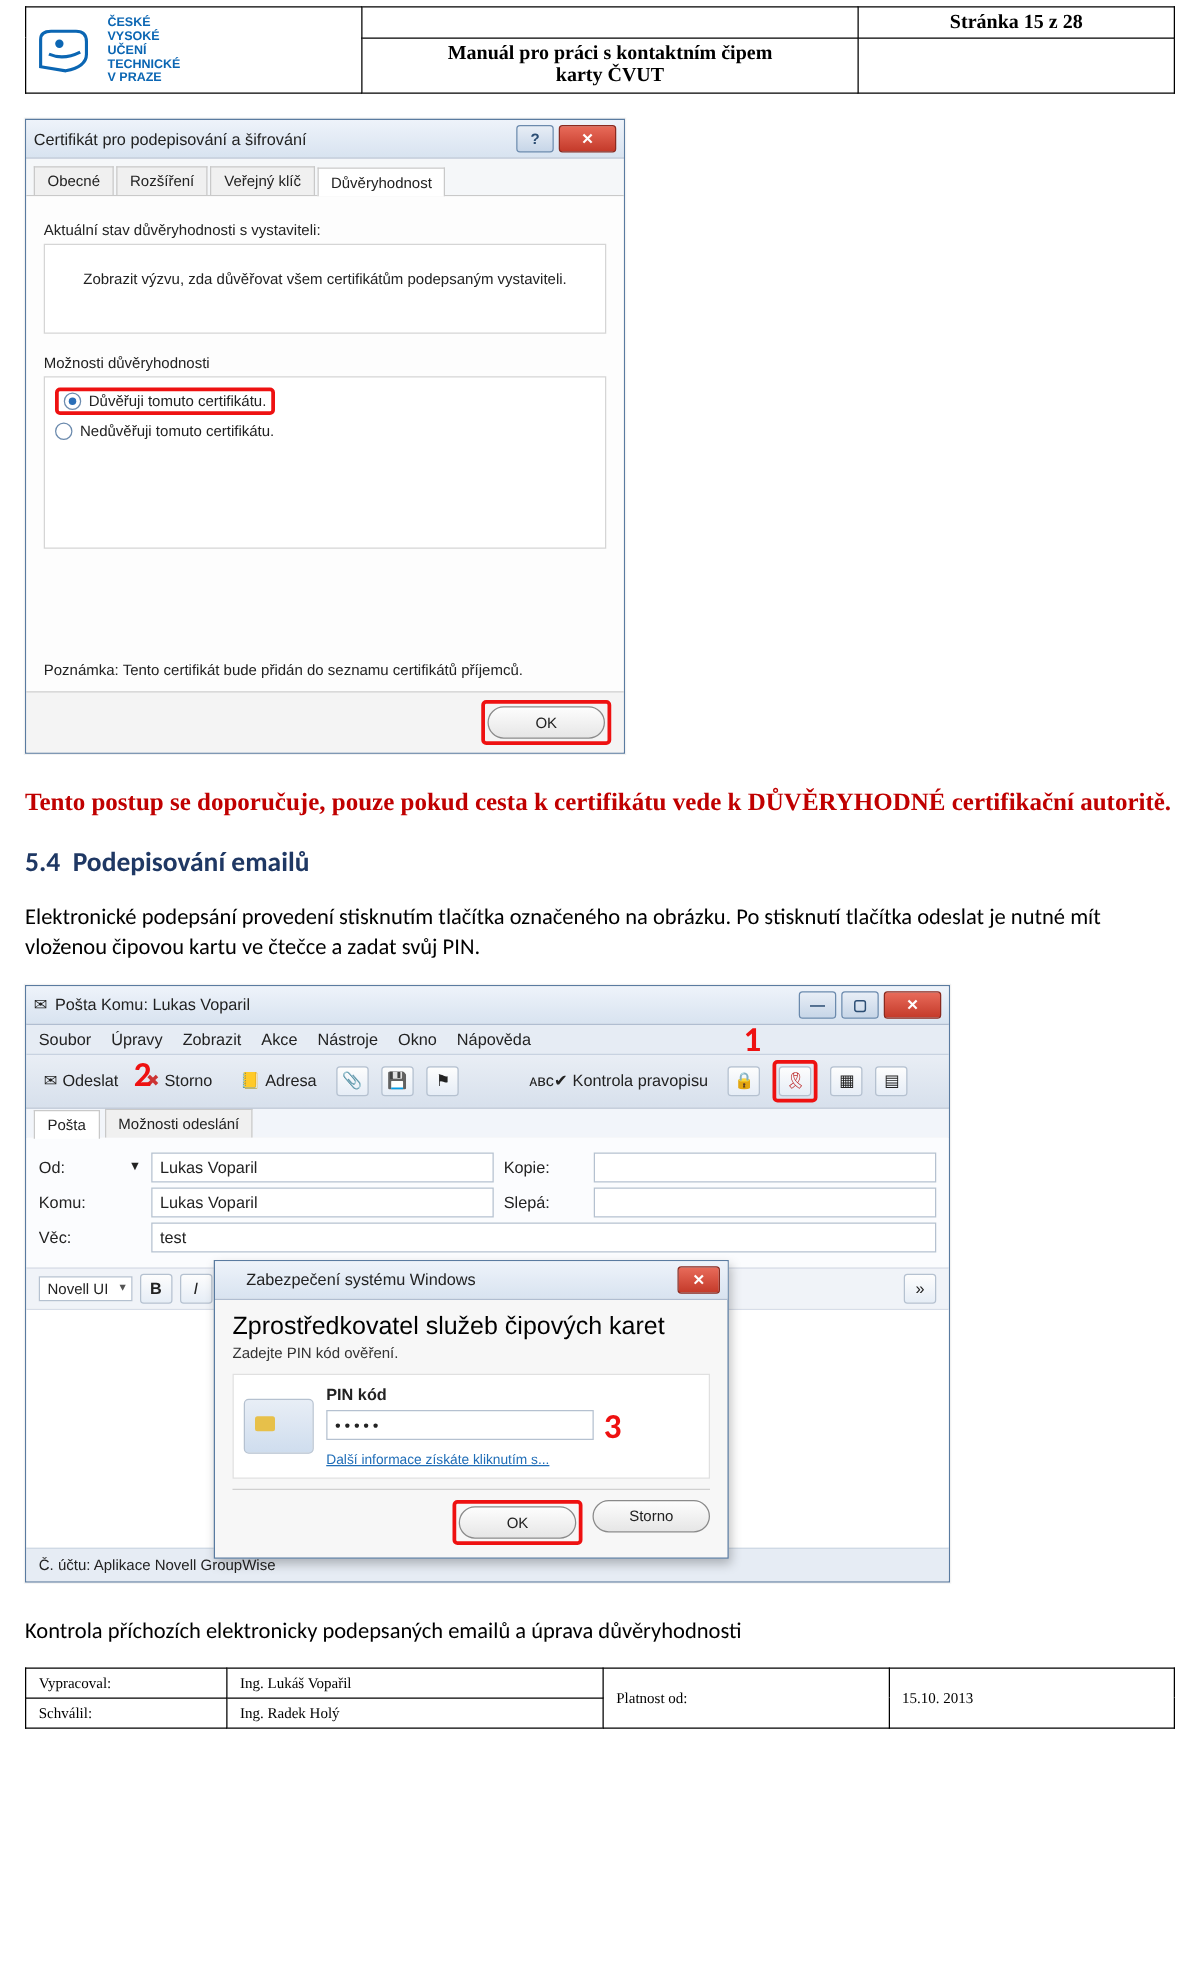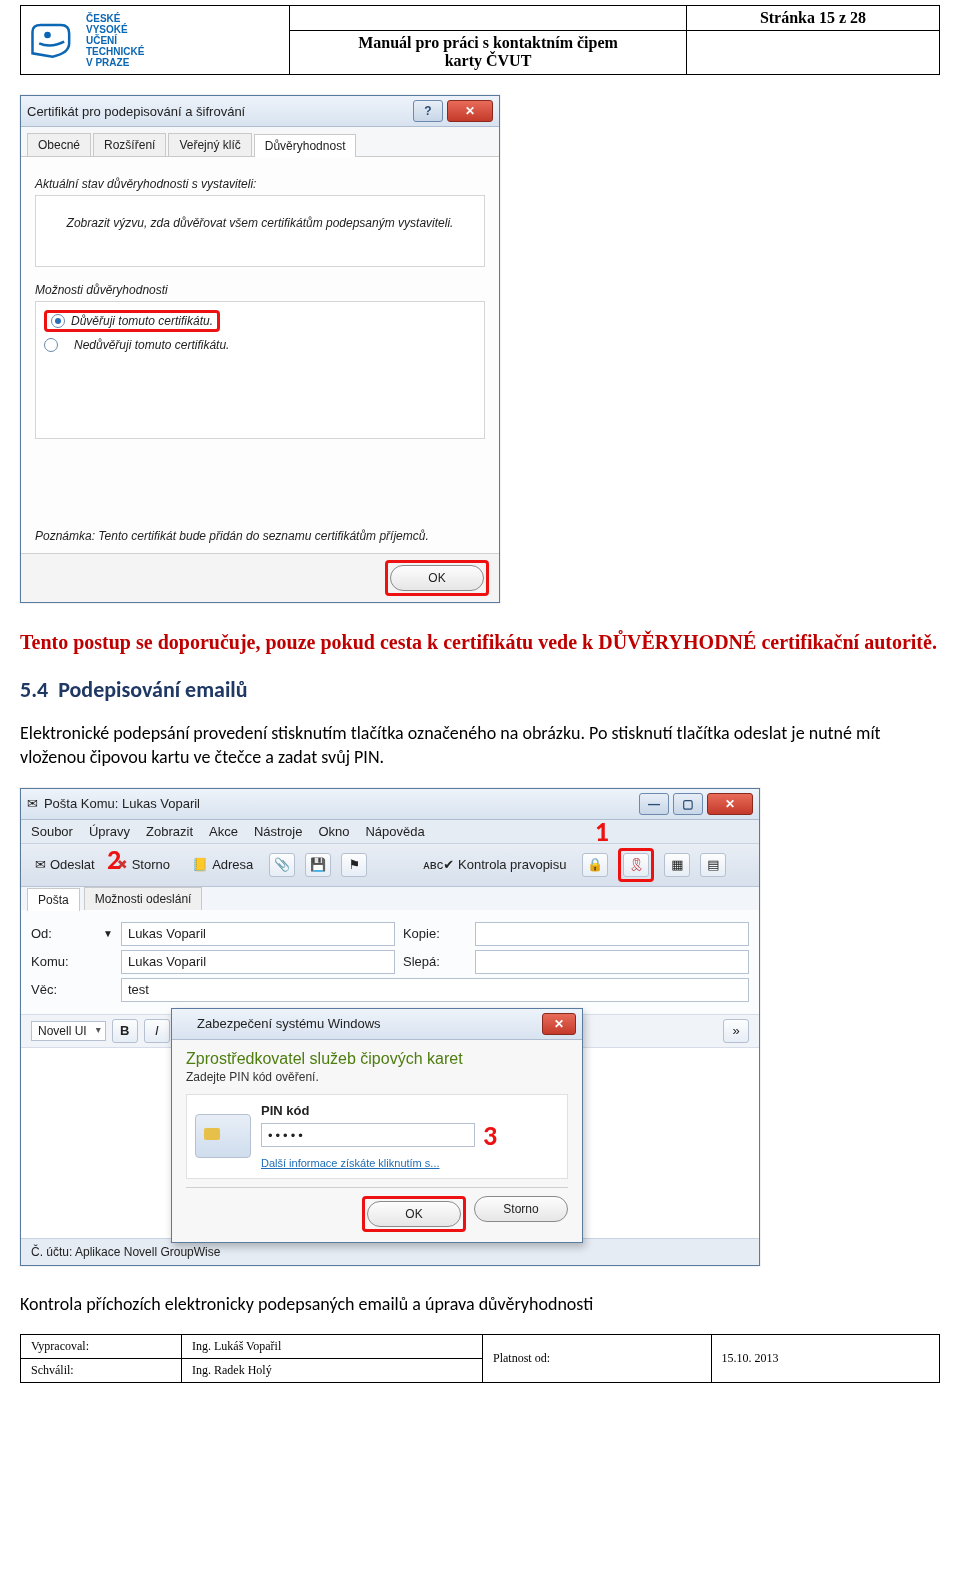--- a/index.html
+++ b/index.html
@@ -74,21 +74,21 @@
     background: linear-gradient(#e8eef6, #c7d6e8);
     color: #2b4d73;
   }
   .tb-close {
     width: 44px;
     background: linear-gradient(#e86b5a, #c43a2a);
     border-color: #8a2a1f;
     color: #fff;
   }
 
-  .win-body { background: #fdfdfd; padding: 10px 14px; font-size: 12px; font-style: italic; }
+  .win-body { background: #fdfdfd; padding: 10px 14px; font-size: 12px; }
 
   .tabs { display: flex; gap: 2px; padding: 6px 6px 0 6px; background: #f5f7f9; border-bottom: 1px solid #c9c9c9; }
   .tab {
     background: #f0f0f0;
     border: 1px solid #c9c9c9;
     border-bottom: none;
     padding: 4px 10px;
     font-size: 12px;
     color: #222;
   }
@@ -98,21 +98,21 @@
     top: 1px;
   }
 
   .group-label { font-size: 12px; margin: 10px 0 4px 0; }
   .inset {
     border: 1px solid #d5d5d5;
     background: #fff;
     padding: 10px;
     min-height: 30px;
   }
-  .radio-row { display: flex; align-items: center; gap: 16px; margin: 6px 0; font-size: 12px; }
+  .radio-row { display: flex; align-items: center; gap: 6px; margin: 6px 0; font-size: 12px; }
   .radio-dot {
     width: 12px; height: 12px; border: 1px solid #6b8aad; border-radius: 50%;
     display: inline-flex; align-items: center; justify-content: center; background: #fff;
   }
   .radio-dot.checked::after { content: ""; width: 6px; height: 6px; border-radius: 50%; background: #2b6fb8; }
 
   .hl-red { border: 3px solid #e11; border-radius: 4px; padding: 1px 4px; display: inline-flex; align-items: center; gap: 6px; justify-content: space-between; }
   .hl-red-block { border: 3px solid #e11; border-radius: 4px; padding: 2px; }
 
   .btn {
@@ -191,21 +191,21 @@
   .pin-dialog {
     position: absolute;
     width: 410px;
     border: 1px solid #5a7ba0;
     background: #f7f7f7;
     box-shadow: 2px 4px 8px rgba(0,0,0,0.25);
     z-index: 40;
   }
   .pin-dialog .titlebar { background: linear-gradient(#eef3fa, #d8e3f0); font-size: 13px; padding-left: 25px; }
   .pin-body { padding: 10px 14px; }
-  .pin-head { color: #4d7c0f; font-size: 16px; }
+  .pin-head { color: #000000; font-size: 20px; }
   .pin-sub { font-size: 12px; color: #333; margin: 2px 0 10px 0; }
   .pin-box { display: flex; gap: 10px; align-items: center; border: 1px solid #e0e0e0; padding: 8px; background: #fff; }
   .card-img {
     width: 54px; height: 42px;
     background: linear-gradient(#e8eef6, #cfddee);
     border: 1px solid #b5c1d0; border-radius: 4px; position: relative;
   }
   .card-img::after { content: ""; position: absolute; left: 8px; top: 13px; width: 16px; height: 12px; background: #e7c04a; border-radius: 2px; }
   .pin-right { flex: 1; }
   .pin-label { font-weight: bold; font-size: 13px; }
@@ -286,21 +286,21 @@
           <span class="hl-red">
             <span class="radio-dot checked"></span>
             <span>Důvěřuji tomuto certifikátu.</span>
           </span>
           <div class="radio-row">
             <span class="radio-dot"></span>
             <span>Nedůvěřuji tomuto certifikátu.</span>
           </div>
         </div>
 
-        <div style="margin-top:90px; font-size:12px;">Poznámka: Tento certifikát bude přidán do seznamu certifikátům příjemců.</div>
+        <div style="margin-top:90px; font-size:12px;">Poznámka: Tento certifikát bude přidán do seznamu certifikátů příjemců.</div>
       </div>
       <div class="dlg-foot">
         <span class="hl-red-block">
           <span class="btn">OK</span>
         </span>
       </div>
     </div>
   </div>
 
   <p class="red-bold" style="margin-top:26px;">Tento postup se doporučuje, pouze pokud cesta k certifikátu vede k DŮVĚRYHODNÉ certifikační autoritě.</p>

